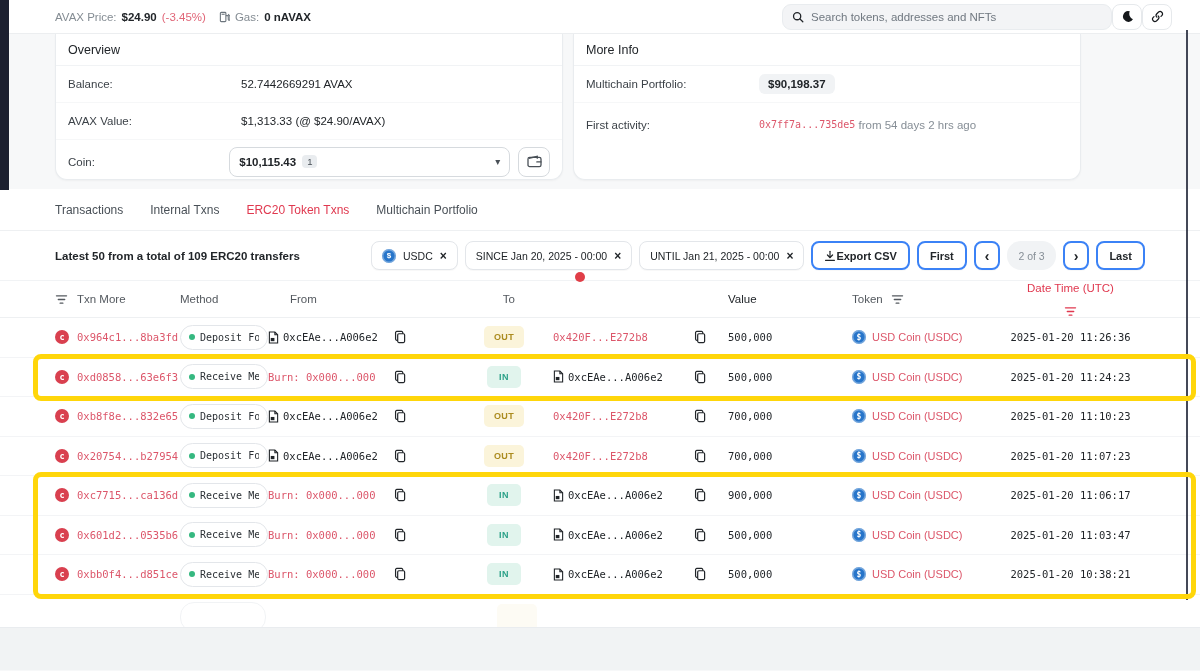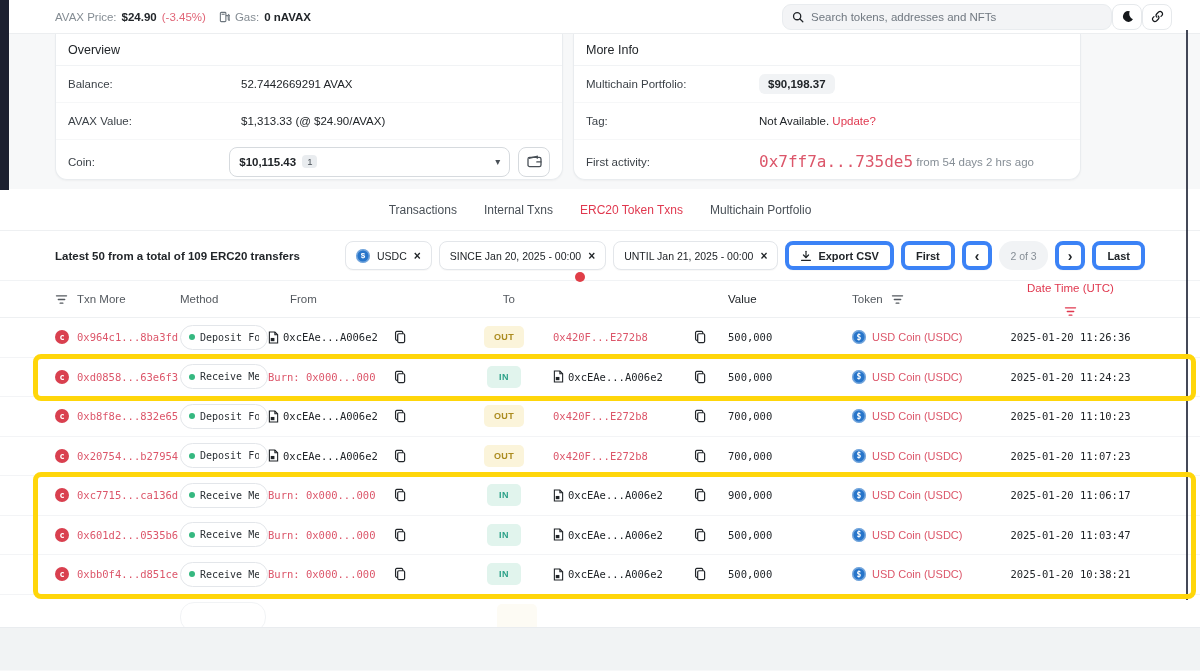--- a/index.html
+++ b/index.html
@@ -37,31 +37,31 @@
   .token-select .tval { font-weight:700; font-size:11.5px; }
   .count-badge { background:#e9ecef; border-radius:4px; font-size:9.5px; padding:1px 5px; color:#495057; }
   .caret { margin-left:auto; color:#495057; font-size:10px; }
   .wallet-btn { width:34px; height:30px; margin-left:8px; border:1px solid #d6dade; border-radius:8px; background:#fff; display:flex; align-items:center; justify-content:center; cursor:pointer; }
   .pf-badge { background:#f1f3f5; border-radius:6px; padding:4px 9px; font-weight:700; font-size:11.5px; }
   .red-link { color:#e0384f; cursor:pointer; }
   .soft-red { color:#dc566a; }
 
   
   .main { background:#fff; margin-top:9px; position:relative; }
-  .tabs { display:flex; gap:27px; align-items:center; height:42px; padding:0 55px; border-bottom:1px solid #eef0f2;justify-content:center; }
+  .tabs { display:flex; gap:27px; align-items:center; height:42px; padding:0 55px; border-bottom:1px solid #eef0f2; }
   .tab { font-size:12px; color:#495057; cursor:pointer; }
   .tab.active { color:#e0384f; font-weight:500; }
 
   .filter-row { height:50px; display:flex; align-items:center; padding:0 55px; border-bottom:1px solid #f1f3f5; }
   .summary { font-size:11.5px; font-weight:600; color:#212529; }
   .chips { margin-left:auto; display:flex; align-items:center; gap:7px; }
   .chip { height:29px; background:#fff; border:1px solid #e3e6ea; border-radius:8px; display:flex; align-items:center; gap:7px; padding:0 10px; font-size:10.5px; color:#212529; box-shadow:0 1px 1px rgba(0,0,0,.03); }
   .chip .x { font-weight:700; font-size:12px; color:#212529; cursor:pointer; }
   .usdc-dot { width:14px; height:14px; border-radius:50%; background:#2775ca; color:#fff; font-size:8px; font-weight:700; display:inline-flex; align-items:center; justify-content:center; box-shadow:inset 0 0 0 1.5px rgba(255,255,255,.35); }
-  .btn { height:29px; background:#fff; border:4px solid #3b82f6; border-radius:8px; display:flex; align-items:center; gap:6px; padding:0 11px; font-size:11px; font-weight:600; color:#212529; cursor:pointer; box-shadow:0 1px 1px rgba(0,0,0,.03); }
+  .btn { height:29px; background:#fff; border:2px solid #3b82f6; border-radius:8px; display:flex; align-items:center; padding:0 11px; font-size:11px; font-weight:600; color:#212529; cursor:pointer; box-shadow:0 1px 1px rgba(0,0,0,.03); }
   .btn.square { padding:0 9px; }
   .page-ind { height:29px; background:#f1f3f5; border-radius:14px; display:flex; align-items:center; padding:0 11px; font-size:10.5px; color:#868e96; }
   .chev { font-size:14px; font-weight:700; line-height:1; }
 
   
   .thead { height:37px; display:flex; align-items:center; padding:0 57px 0 55px; border-bottom:1px solid #eef0f2; font-size:11.5px; color:#54595f; position:relative; }
   .cell { display:flex; align-items:center; }
   .c-icon { width:22px; } .c-hash { width:103px; } .c-method { width:88px; } .c-from { width:117px; gap:4px; }
   .c-copy { width:30px; justify-content:center; } .c-dir { width:138px; justify-content:center; position:relative; }
   .c-to { width:132px; gap:4px; } .c-value { width:88px; padding-left:13px; } .c-token { width:187px; padding-left:49px; gap:6px; }
@@ -189,28 +189,23 @@
       </button>
     </div>
   </div>
 
   <div class="card">
     <div class="card-title">More Info</div>
     <div class="card-row ov-row1">
       <span class="label">Multichain Portfolio:</span>
       <span class="pf-badge">$90,198.37</span>
     </div>
-    <div class="card-row ov-row2">
-      <span class="label">Tag:</span>
-      <span class="val">Not Available.</span>&nbsp;
-      <span class="red-link">Update?</span>
-    </div>
     <div class="card-row ov-row3">
       <span class="label">First activity:</span>
-      <span class="soft-red mono" style="font-size:16px">0x7ff7a...735de5</span>&nbsp;
+      <span class="soft-red mono" style="font-size:10px">0x7ff7a...735de5</span>&nbsp;
       <span class="muted">from 54 days 2 hrs ago</span>
     </div>
   </div>
 </section>
 
 <section class="main">
 
   <nav class="tabs">
     <span class="tab">Transactions</span>
     <span class="tab">Internal Txns</span>

